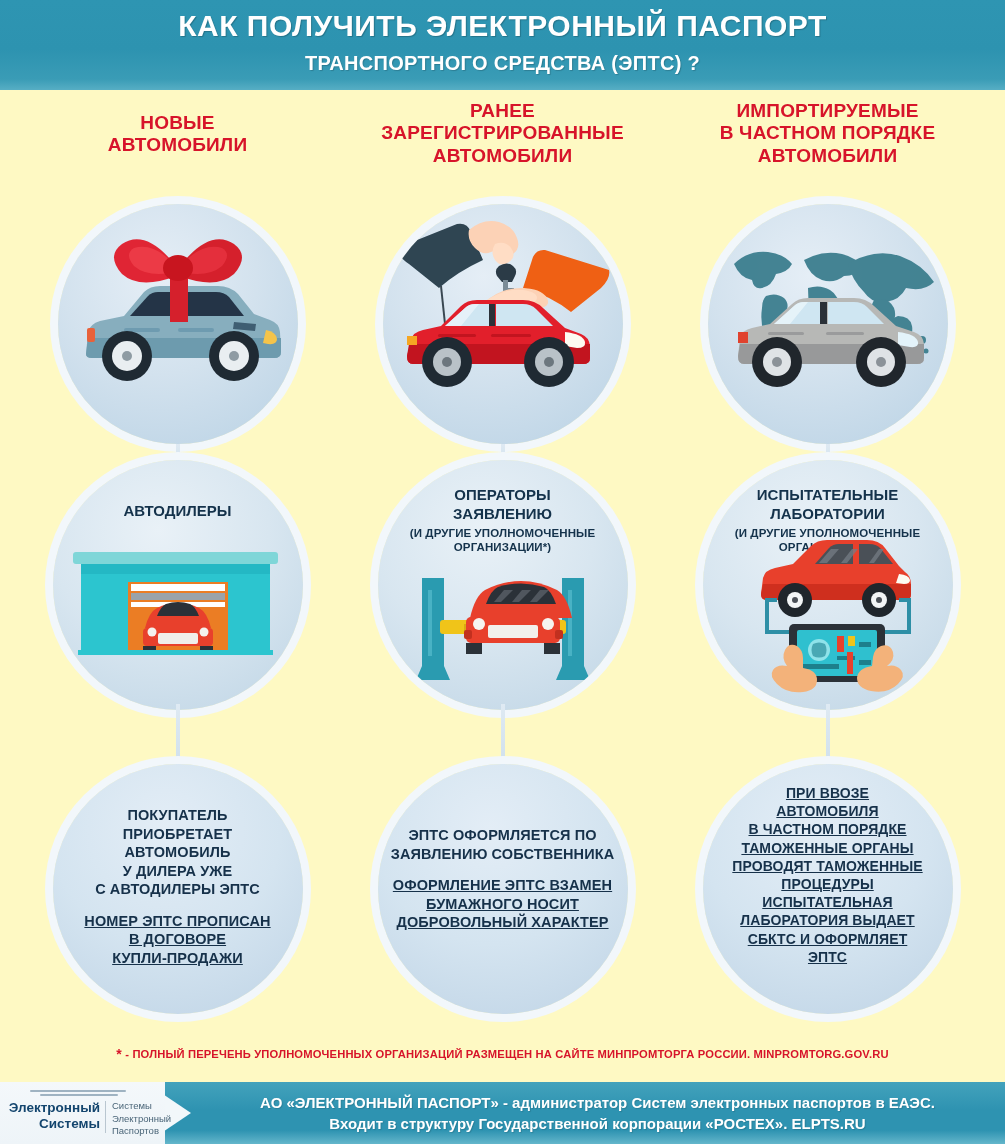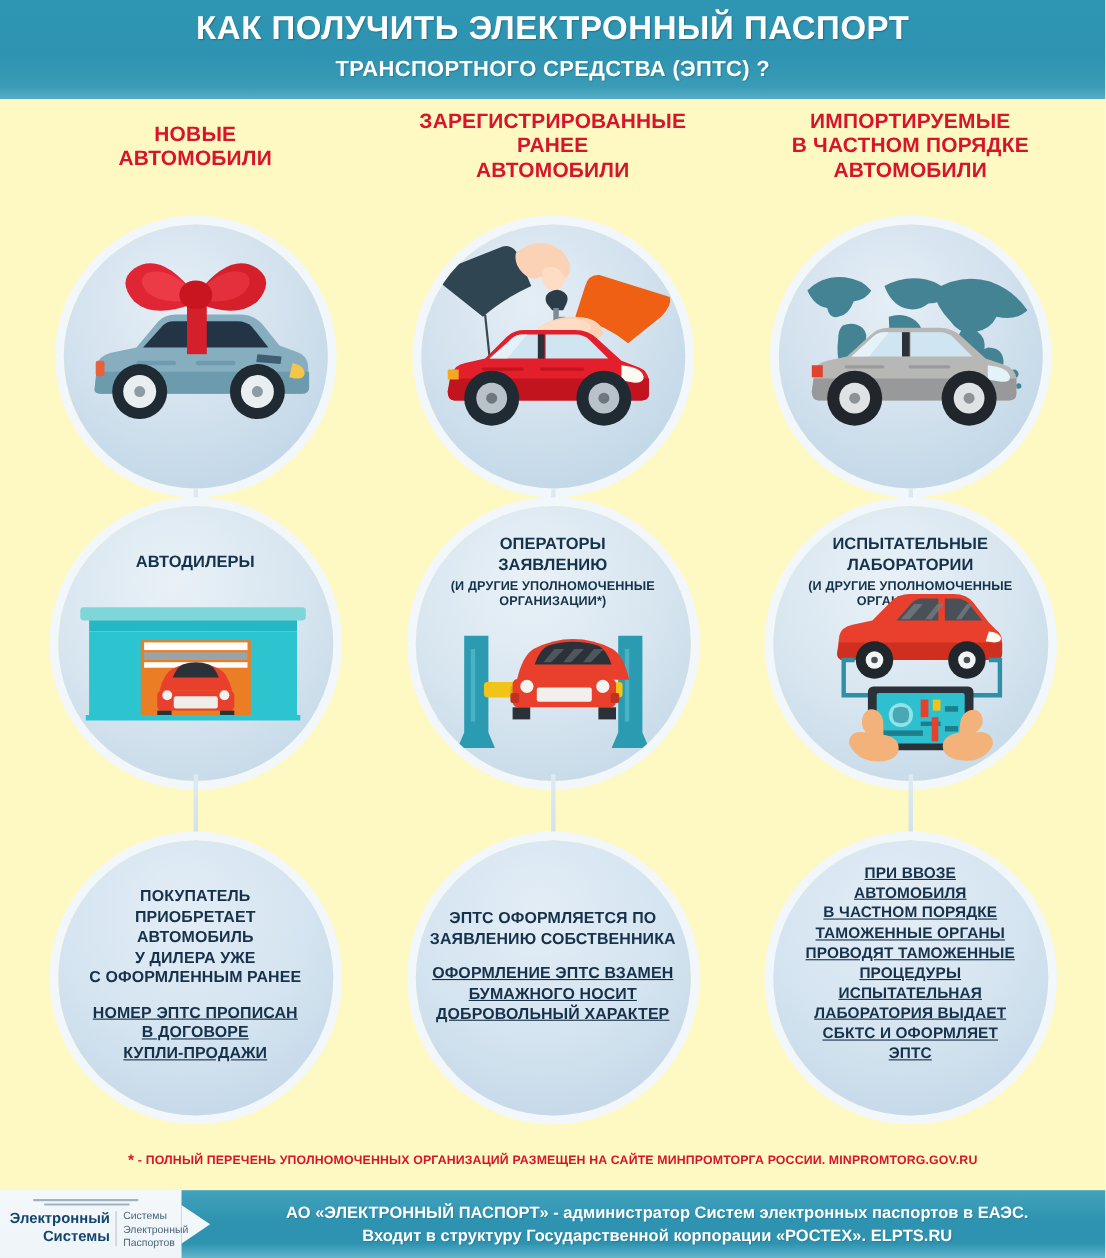--- a/index.html
+++ b/index.html
@@ -247,32 +247,32 @@
         <span class="stem"></span>
           <span class="head"></span>
       </div>
 
       <div class="circle r3">
         <div class="bot-text b0">
           <p style="white-space:pre-line">ПОКУПАТЕЛЬ
 ПРИОБРЕТАЕТ
 АВТОМОБИЛЬ
 У ДИЛЕРА УЖЕ
-С ОФОРМЛЕННЫМ РАНЕЕ</p>
+С АВТОДИЛЕРЫ ЭПТС</p>
           <p style="white-space:pre-line">НОМЕР ЭПТС ПРОПИСАН
 В ДОГОВОРЕ
 КУПЛИ-ПРОДАЖИ</p>
         </div>
       </div>
     </div>
 
     <div class="col c1">
       <div class="col-title" style="top:8px;">
+        <div>РАНЕЕ</div>
         <div>ЗАРЕГИСТРИРОВАННЫЕ</div>
-        <div>РАНЕЕ</div>
         <div>АВТОМОБИЛИ</div>
       </div>
 
       <div class="circle r1">
         <div class="ill">
           <svg viewBox="0 0 240 240">
 
             <path d="M14 44 L74 20 Q84 18 88 28 L100 56 Q74 68 56 84 L26 60 Q14 52 14 44 Z" fill="#2f4552"></path>
 
             <path d="M86 26 q14 -12 30 -8 q14 4 18 16 q4 10 -4 16 q-8 6 -14 0 q-4 -4 -8 -2 q-8 4 -16 -4 q-8 -8 -6 -18 Z" fill="#fcd2b6"></path>

